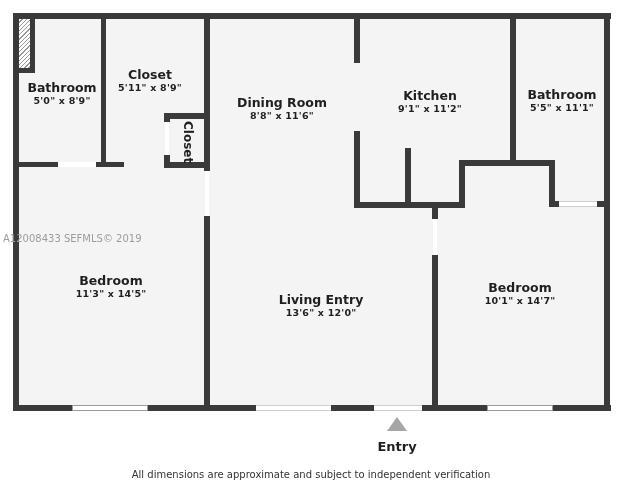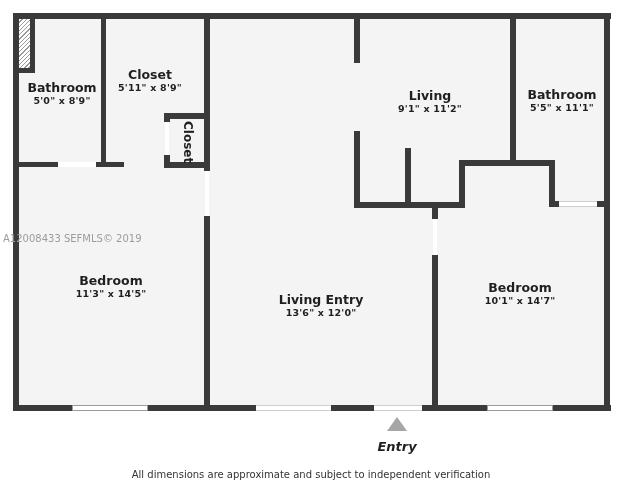--- a/index.html
+++ b/index.html
@@ -72,22 +72,26 @@
 
   <div class="label" style="left:62px;top:80px;">
     <span class="name">Bathroom</span>
     <span class="dims">5'0" x 8'9"</span>
   </div>
   <div class="label" style="left:150px;top:67px;">
     <span class="name">Closet</span>
     <span class="dims">5'11" x 8'9"</span>
   </div>
   <div class="vlabel" style="left:195px;top:121px;">Closet</div>
+  <div class="label" style="left:282px;top:95px;">
+    <span class="name">Dining Room</span>
+    <span class="dims">8'8" x 11'6"</span>
+  </div>
   <div class="label" style="left:430px;top:88px;">
-    <span class="name">Living</span>
+    <span class="name">Kitchen</span>
     <span class="dims">9'1" x 11'2"</span>
   </div>
   <div class="label" style="left:562px;top:87px;">
     <span class="name">Bathroom</span>
     <span class="dims">5'5" x 11'1"</span>
   </div>
   <div class="label" style="left:111px;top:273px;">
     <span class="name">Bedroom</span>
     <span class="dims">11'3" x 14'5"</span>
   </div>
@@ -96,16 +100,16 @@
     <span class="dims">13'6" x 12'0"</span>
   </div>
   <div class="label" style="left:520px;top:280px;">
     <span class="name">Bedroom</span>
     <span class="dims">10'1" x 14'7"</span>
   </div>
 
   <div class="watermark" style="left:3px;top:233px;">A12008433  SEFMLS© 2019</div>
 
   <div class="entry-arrow" style="left:387px;top:417px;"></div>
-  <div class="entry-label" style="left:397px;top:439px;font-style:italic;">Entry</div>
+  <div class="entry-label" style="left:397px;top:439px;">Entry</div>
 
   <div class="footnote" style="left:311px;top:469px;">All dimensions are approximate and subject to independent verification</div>
 </div>
 
 </body></html>

